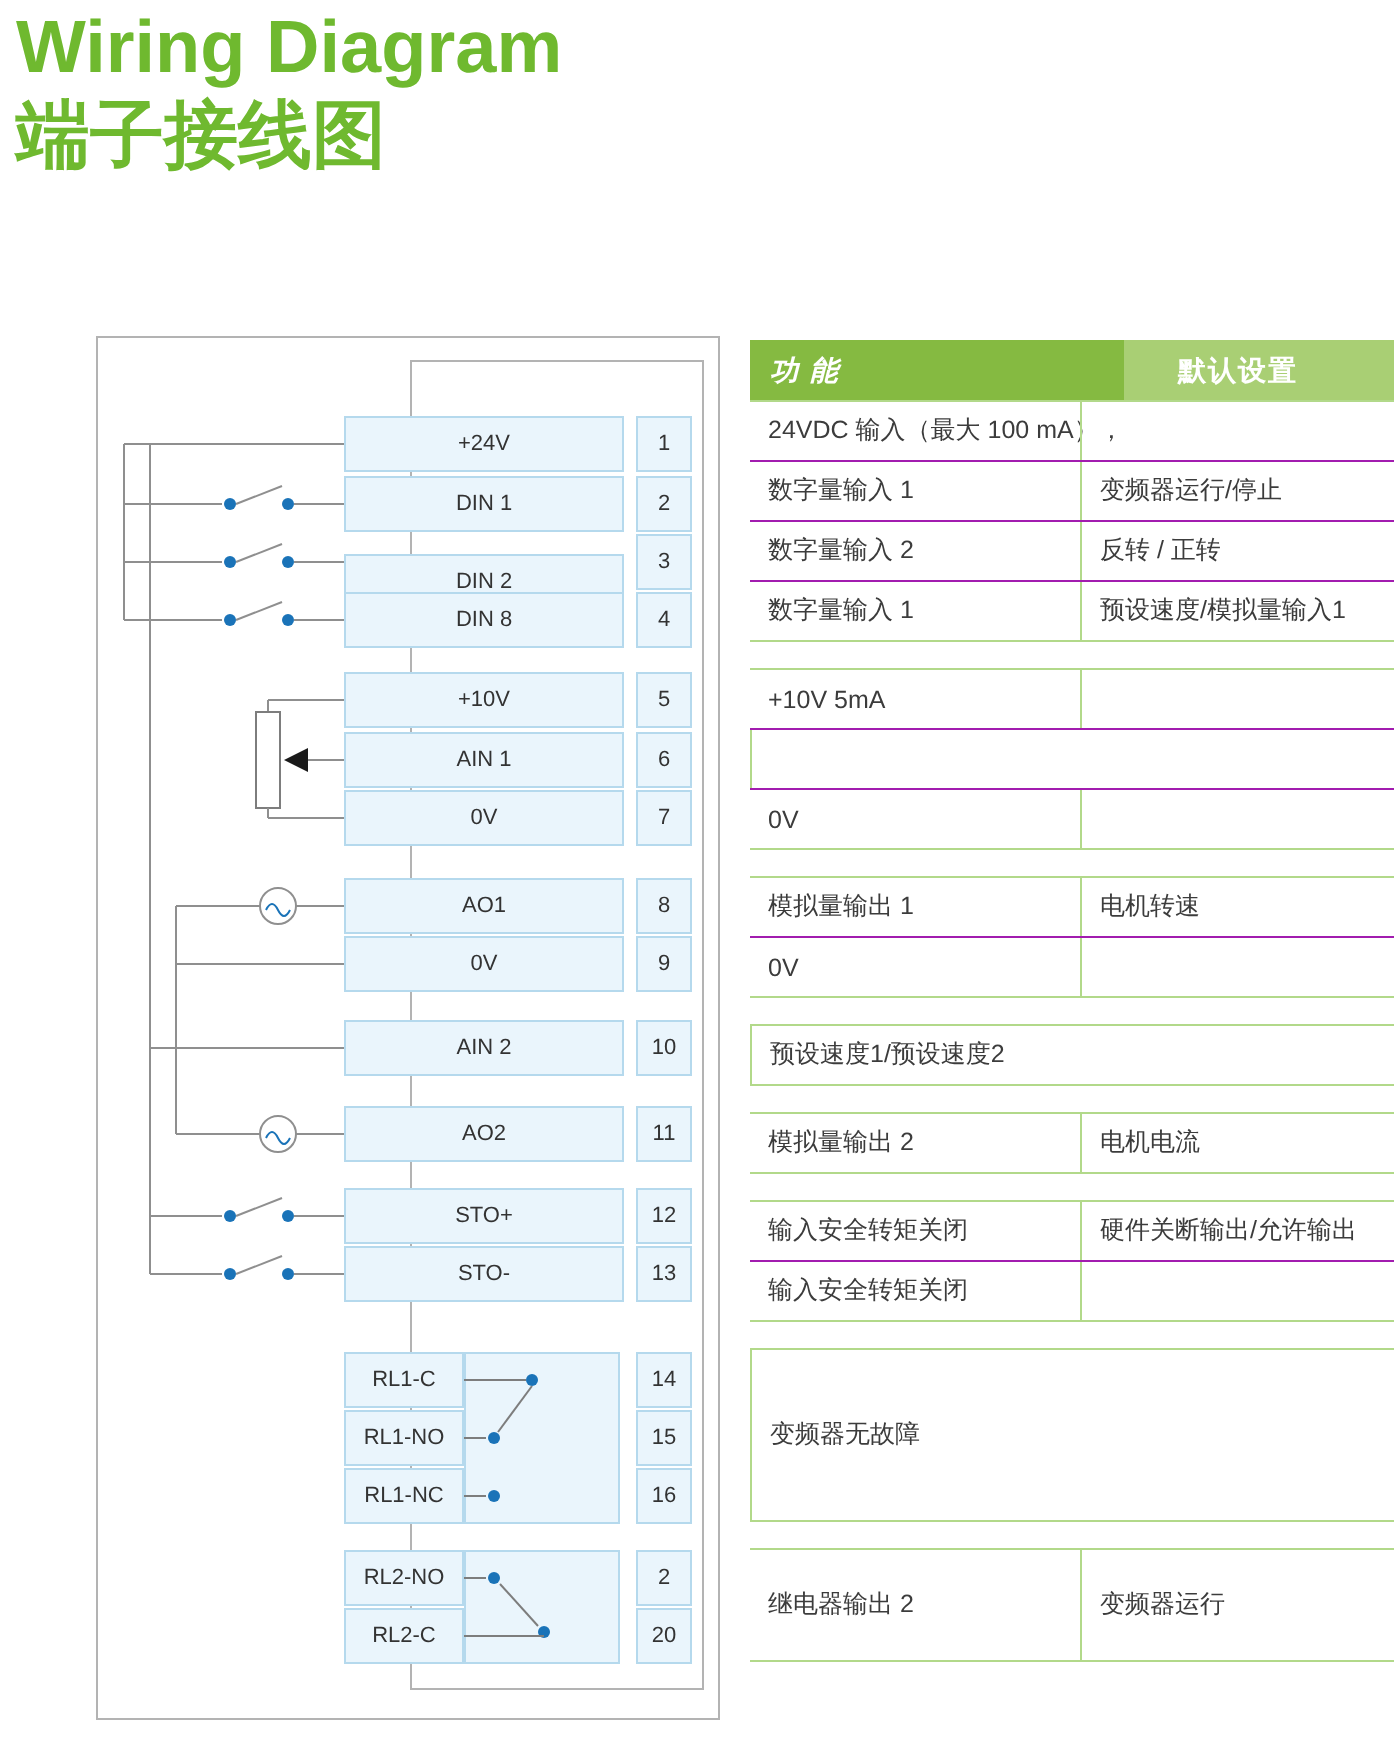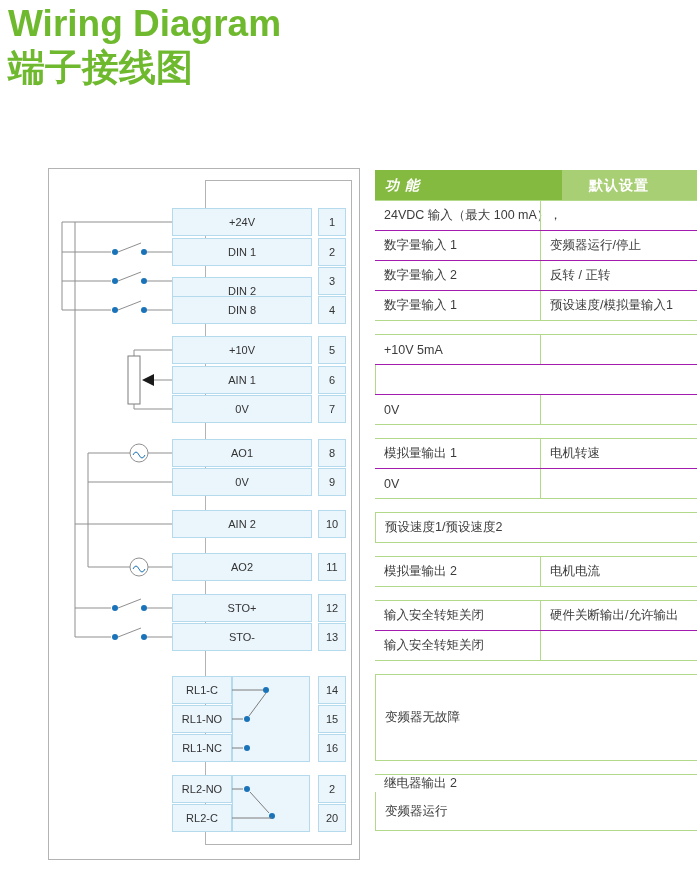--- a/index.html
+++ b/index.html
@@ -29,21 +29,21 @@
   .dtable{position:absolute;left:375px;top:170px;width:322px;}
   .thead{display:flex;height:30px;line-height:30px;color:#ffffff;
          font-size:14px;font-weight:bold;letter-spacing:1px;}
   .thead .h1{width:187px;background:#85ba41;padding-left:10px;box-sizing:border-box;font-style:italic;}
   .thead .h2{flex:1;background:#a9cf74;padding-left:27px;box-sizing:border-box;}
   .tgroup{border-top:1px solid #b2d98a;border-bottom:1px solid #b2d98a;}
   .tgroup + .tgroup{margin-top:13px;}
   .trow2{display:flex;align-items:stretch;height:29px;font-size:12.5px;color:#3c3c3c;}
   .trow2 + .trow2{border-top:1px solid #a21caf;}
   .trow2.tall86{height:85px;}
-  .trow2.tall57{height:55px;flex-direction:column;}
+  .trow2.tall57{height:55px;}
   .c1{width:165px;padding-left:9px;box-sizing:border-box;display:flex;align-items:center;white-space:nowrap;}
   .c2{flex:1;padding-left:9px;box-sizing:border-box;border-left:1px solid #b2d98a;
       display:flex;align-items:center;white-space:nowrap;}
 
   .wire{stroke:#8f8f8f;stroke-width:1;fill:none;}
   .frame{stroke:#b3b3b3;stroke-width:1;fill:none;}
   .dot{fill:#1a73b8;stroke:none;}
   .rline{stroke:#7d7d7d;stroke-width:1;fill:none;}
 </style>
 </head>

